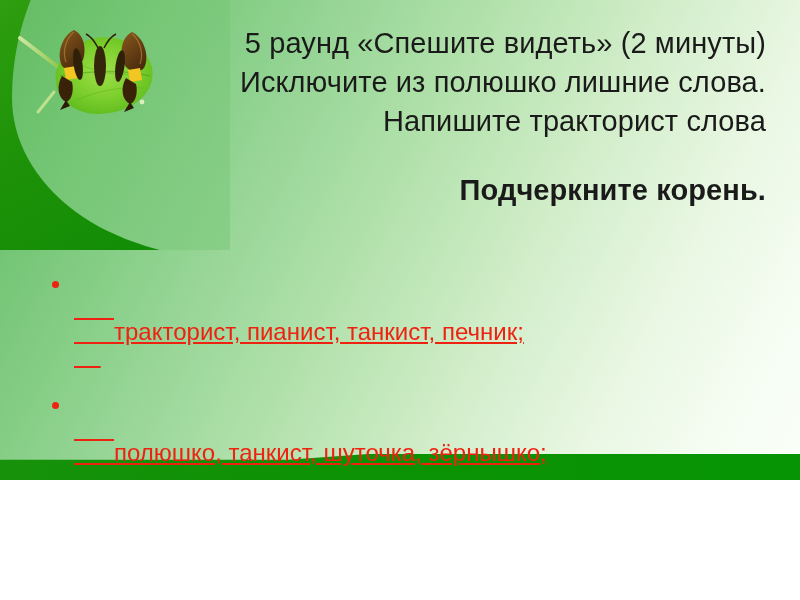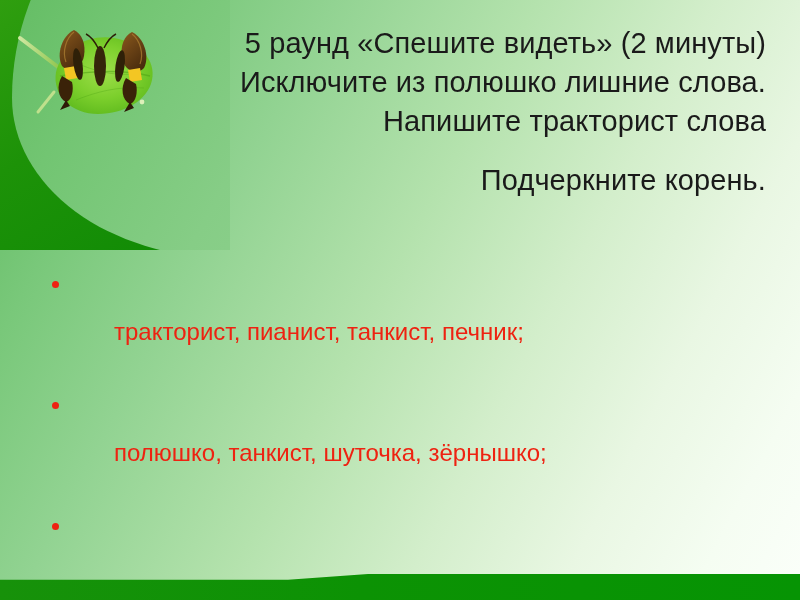--- a/index.html
+++ b/index.html
@@ -7,21 +7,21 @@
     padding: 0;
     background: #ffffff;
   }
   body {
     font-family: "Liberation Sans", sans-serif;
   }
 
   #slide {
     position: relative;
     width: 800px;
-    height: 600px;
+    height: 480px;
     overflow: hidden;
     background: #e5e5e5;
   }
 
   
   .bg-base {
     position: absolute;
     inset: 0;
     background: linear-gradient(118deg,
                 #5cb85c 0%,
@@ -92,40 +92,41 @@
     left: 60px;
     top: 24px;
     width: 706px;
     text-align: right;
     color: #1a1a1a;
     font-size: 29px;
     line-height: 39px;
     letter-spacing: 0.1px;
   }
   .title-line { display: block; white-space: pre; }
-  .title-line.spaced { margin-top: 20px; }
+  .title-line.spaced { margin-top: 30px; font-weight: bold; }
 
   
   .bullet-list {
     position: absolute;
     left: 48px;
     top: 272px;
     width: 720px;
     margin: 0;
     padding: 0;
     list-style: none;
     color: #ee2211;
     font-size: 24px;
     line-height: 24px;
   }
   .bullet-item {
     position: relative;
     padding-left: 26px;
     margin-bottom: 25px;
     white-space: pre;
+    text-decoration: underline;
   }
   .bullet-item:last-child { margin-bottom: 0; }
   .bullet-dot {
     position: absolute;
     left: 4px;
     top: 9px;
     width: 7px;
     height: 7px;
     border-radius: 50%;
     background: #ee2211;

